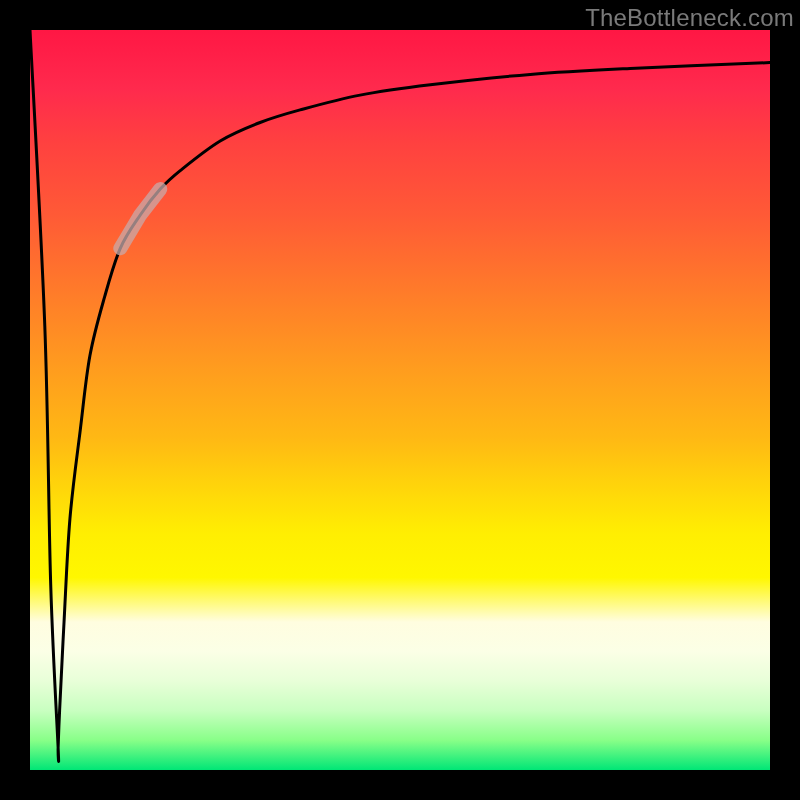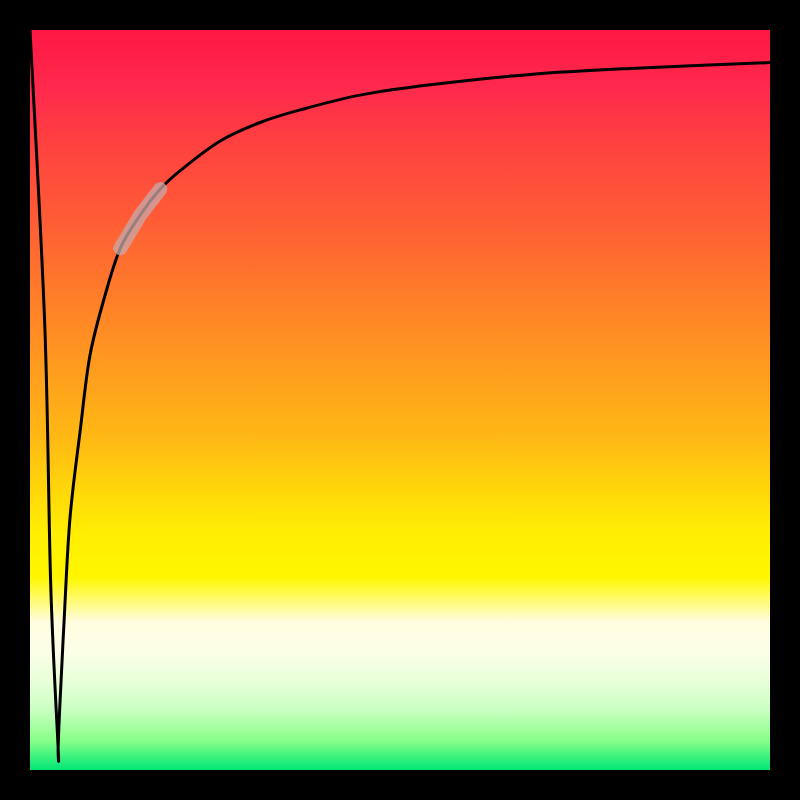--- a/index.html
+++ b/index.html
@@ -59,20 +59,21 @@
     position: absolute;
     inset: 0;
     width: 740px;
     height: 740px;
   }
 </style>
 </head>
 <body>
 
 <div class="chart-container">
+  <div class="watermark">TheBottleneck.com</div>
   <div class="plot-area">
     <div class="gradient-bg"></div>
     <svg class="curve" viewBox="0 0 740 740" preserveAspectRatio="none">
       <path fill="none" stroke="#000" stroke-width="3" stroke-linejoin="round" stroke-linecap="round" d="M 0.00 0.00 C 2.47 49.33, 11.35 203.50, 14.80 296.00 C 18.25 388.50, 18.50 484.70, 20.72 555.00 C 22.94 625.30, 26.89 690.67, 28.12 717.80 C 29.35 744.93, 27.87 723.97, 28.12 717.80 C 28.37 711.63, 28.61 701.77, 29.60 680.80 C 30.59 659.83, 32.31 624.07, 34.04 592.00 C 35.77 559.93, 37.25 520.47, 39.96 488.40 C 42.67 456.33, 46.99 426.73, 50.32 399.60 C 53.65 372.47, 55.87 347.80, 59.94 325.60 C 64.01 303.40, 69.68 284.28, 74.74 266.40 C 79.80 248.52, 84.36 231.87, 90.28 218.30 C 96.20 204.73, 103.60 194.87, 110.26 185.00 C 116.92 175.13, 123.58 166.50, 130.24 159.10 C 136.90 151.70, 140.23 148.62, 150.22 140.60 C 160.21 132.58, 176.86 119.02, 190.18 111.00 C 203.50 102.98, 216.82 97.68, 230.14 92.50 C 243.46 87.32, 253.45 84.48, 270.10 79.92 C 286.75 75.36, 308.33 69.31, 330.04 65.12 C 351.75 60.93, 371.97 58.21, 400.34 54.76 C 428.71 51.31, 466.94 47.11, 500.24 44.40 C 533.54 41.69, 560.18 40.45, 600.14 38.48 C 640.10 36.51, 716.69 33.55, 740.00 32.56"></path>
       <path fill="none" stroke="rgba(200,170,170,0.75)" stroke-width="14" stroke-linecap="round" d="M 90.28 218.30 L 110.26 185.00 L 130.24 159.10"></path>
     </svg>
   </div>
 </div>
 
 </body></html>

